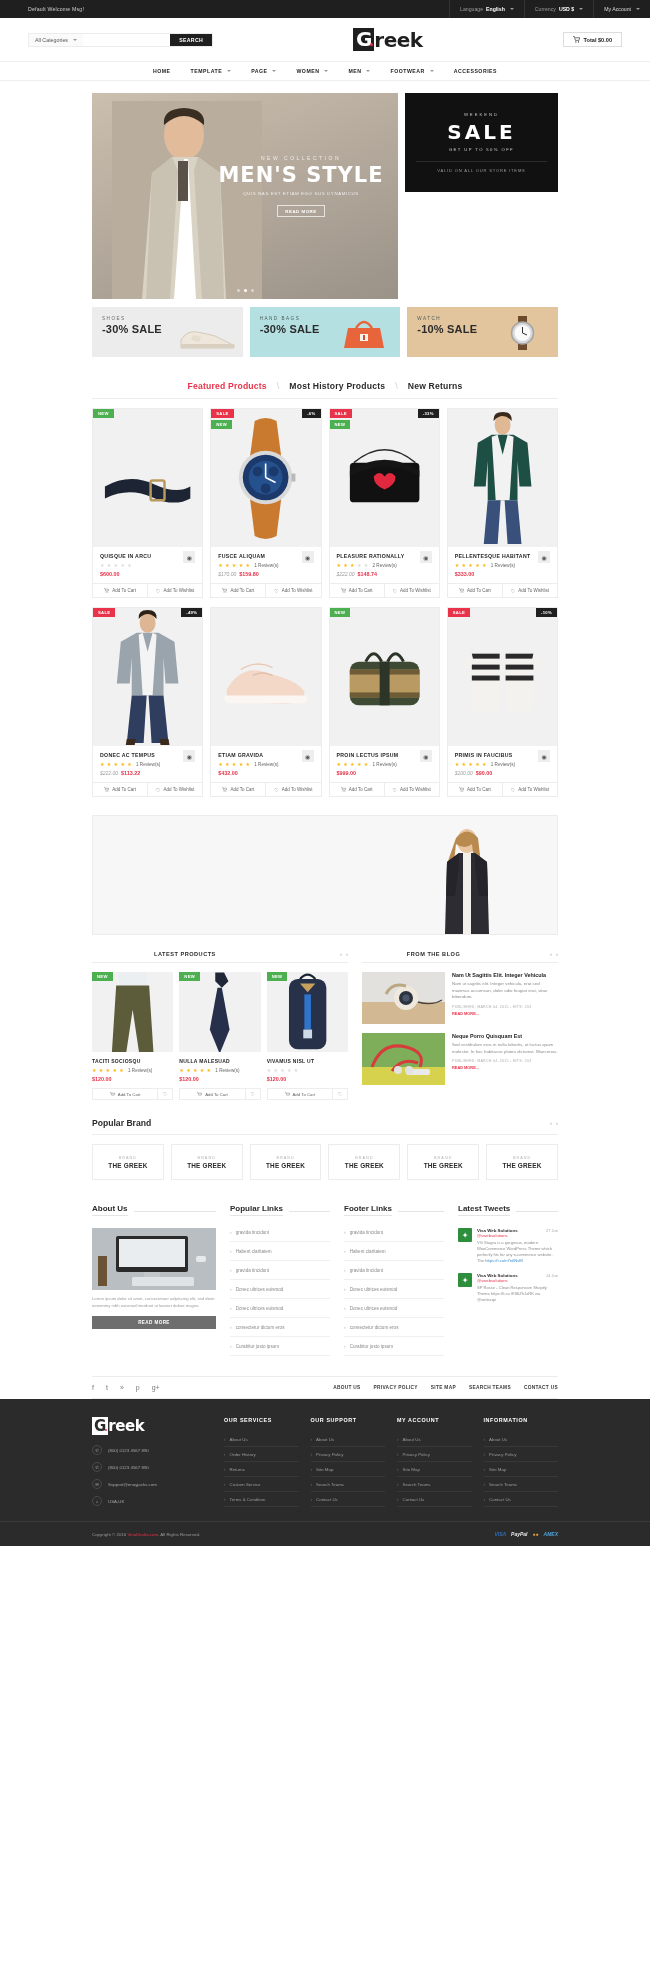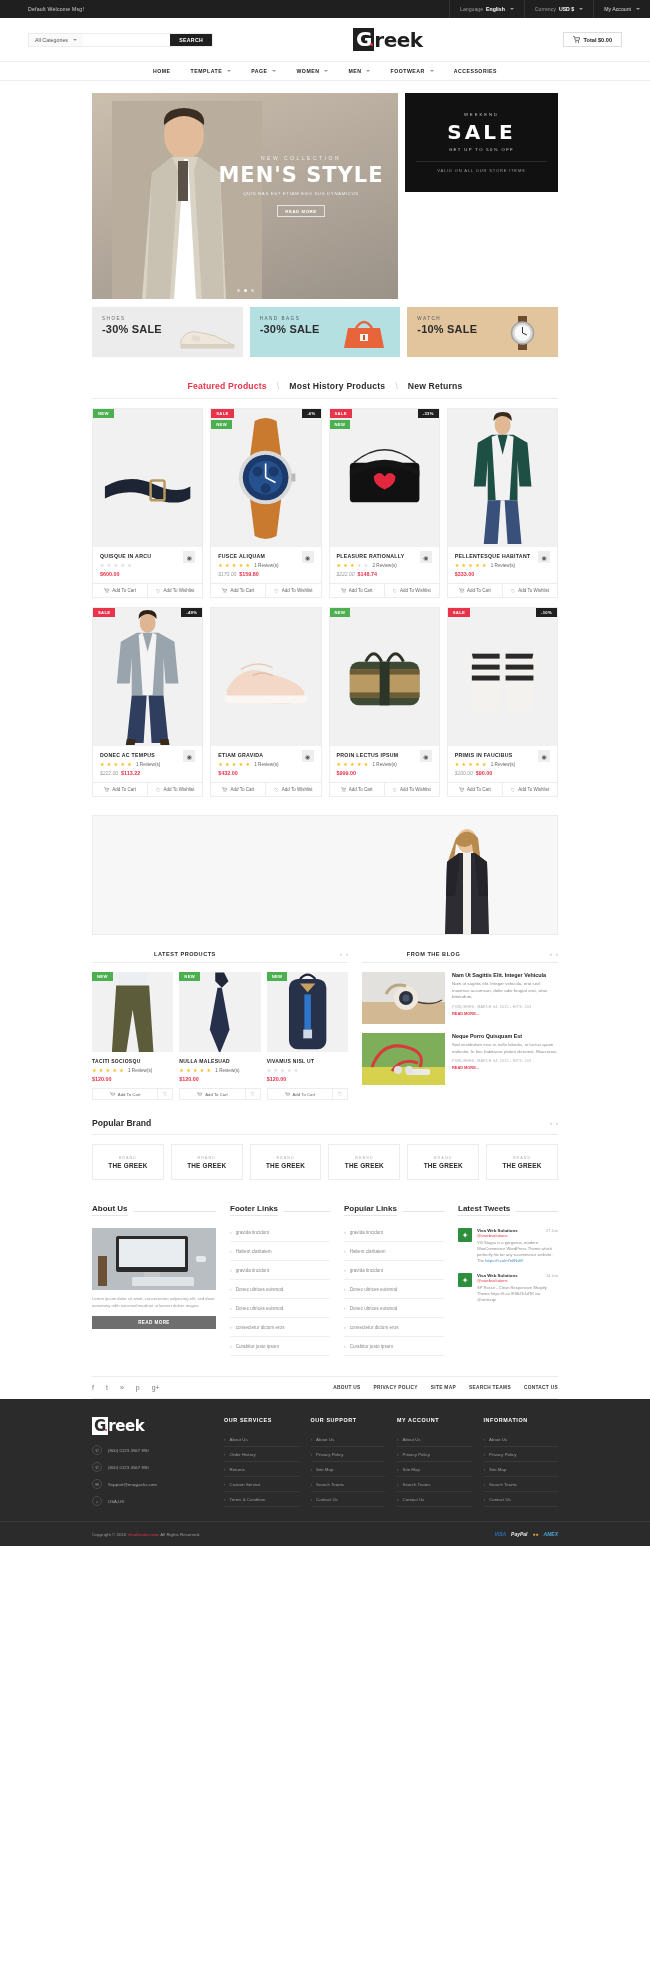--- a/index.html
+++ b/index.html
@@ -928,61 +928,61 @@
               <rect x="104" y="28" width="10" height="6" rx="2" fill="#e6e9eb"></rect>
               <rect x="6" y="28" width="9" height="30" fill="#6b5236"></rect>
             </svg>
         </div>
         <div class="about-txt">Lorem ipsum dolor sit amet, consectetuer adipiscing elit, sed diam nonummy nibh euismod tincidunt ut laoreet dolore magna</div>
         <div class="about-btn">READ MORE</div>
       </div>
 
       <div class="fcol">
         <div class="fhead">
+            <h4>Popular Links</h4>
+            <span class="line"></span>
+          </div>
+        <div id="popular-links-list" style="margin-top:4px">
+            <div class="flink">
+              <span class="ch">›</span>
+              <span>gravida tincidunt</span>
+            </div>
+            <div class="flink">
+              <span class="ch">›</span>
+              <span>Habent claritatem</span>
+            </div>
+            <div class="flink">
+              <span class="ch">›</span>
+              <span>gravida tincidunt</span>
+            </div>
+            <div class="flink">
+              <span class="ch">›</span>
+              <span>Donec ultrices euismod</span>
+            </div>
+            <div class="flink">
+              <span class="ch">›</span>
+              <span>Donec ultrices euismod</span>
+            </div>
+            <div class="flink">
+              <span class="ch">›</span>
+              <span>consectetur dictum eros</span>
+            </div>
+            <div class="flink">
+              <span class="ch">›</span>
+              <span>Curabitur justo ipsum</span>
+            </div>
+          </div>
+      </div>
+
+      <div class="fcol">
+        <div class="fhead">
             <h4>Footer Links</h4>
             <span class="line"></span>
           </div>
         <div id="footer-links-list" style="margin-top:4px">
-            <div class="flink">
-              <span class="ch">›</span>
-              <span>gravida tincidunt</span>
-            </div>
-            <div class="flink">
-              <span class="ch">›</span>
-              <span>Habent claritatem</span>
-            </div>
-            <div class="flink">
-              <span class="ch">›</span>
-              <span>gravida tincidunt</span>
-            </div>
-            <div class="flink">
-              <span class="ch">›</span>
-              <span>Donec ultrices euismod</span>
-            </div>
-            <div class="flink">
-              <span class="ch">›</span>
-              <span>Donec ultrices euismod</span>
-            </div>
-            <div class="flink">
-              <span class="ch">›</span>
-              <span>consectetur dictum eros</span>
-            </div>
-            <div class="flink">
-              <span class="ch">›</span>
-              <span>Curabitur justo ipsum</span>
-            </div>
-          </div>
-      </div>
-
-      <div class="fcol">
-        <div class="fhead">
-            <h4>Popular Links</h4>
-            <span class="line"></span>
-          </div>
-        <div id="popular-links-list" style="margin-top:4px">
             <div class="flink">
               <span class="ch">›</span>
               <span>gravida tincidunt</span>
             </div>
             <div class="flink">
               <span class="ch">›</span>
               <span>Habent claritatem</span>
             </div>
             <div class="flink">
               <span class="ch">›</span>

